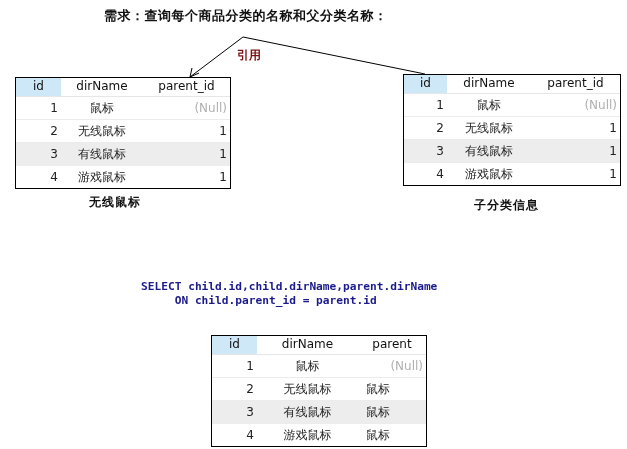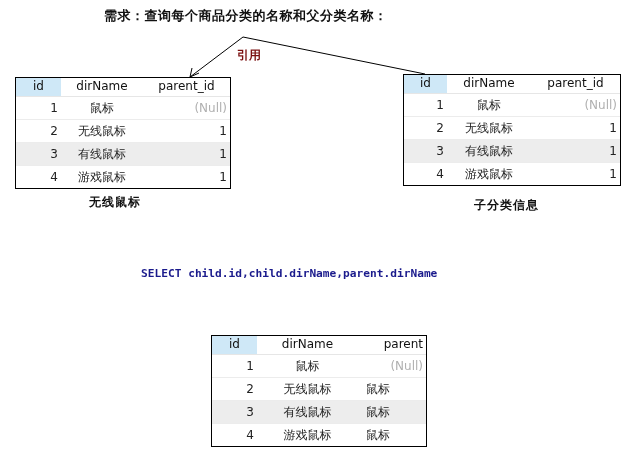--- a/index.html
+++ b/index.html
@@ -13,21 +13,21 @@
   .tbl .row:last-child { border-bottom:none; }
   .tbl .row.alt { background:#ededed; }
   .tbl .hdr { height:18px; line-height:17px; border-bottom:1px solid #e6e6e6; }
   .tbl .cell { box-sizing:border-box; padding:0 3px; overflow:hidden; white-space:nowrap;text-align:center; }
   .tbl .hdr .cell { color:#111; font-size:12px; }
   .tbl .hdr .cell.idh { background:#cfe8f7; }
   .tbl .num { text-align:right; }
   .tbl .null { color:#b0b0b0; text-align:right; }
   .tbl .ctr { text-align:left; padding-left:8px; }
   .caption { position:absolute; font-size:12px; font-weight:bold; color:#111; white-space:nowrap; letter-spacing:1px; }
-  .sql { position:absolute; left:141px; top:267px; font-family:"DejaVu Sans Mono", monospace; font-weight:bold;
+  .sql { position:absolute; left:141px; top:280px; font-family:"DejaVu Sans Mono", monospace; font-weight:bold;
          font-size:11.2px; line-height:14px; color:#1a1a8c; white-space:pre; }
 </style>
 </head>
 <body>
 
 <div class="title">需求：查询每个商品分类的名称和父分类名称：</div>
 
 <svg class="arrows" width="627" height="449">
   <polyline points="190,77 243,37 425,74" fill="none" stroke="#000" stroke-width="1"></polyline>
   <line x1="190" y1="77" x2="192" y2="68" stroke="#000" stroke-width="1"></line>
@@ -86,27 +86,27 @@
     <div class="cell num" style="width:89px">1</div>
   </div>
   <div class="row">
     <div class="cell num" style="width:43px">4</div>
     <div class="cell" style="width:84px">游戏鼠标</div>
     <div class="cell num" style="width:89px">1</div>
   </div>
 </div>
 <div class="caption" style="left:474px; top:197px;">子分类信息</div>
 
-<div class="sql"><div>SELECT child.id,child.dirName,parent.dirName</div></div>
+<div class="sql"><div>SELECT child.id,child.dirName,parent.dirName</div><div>     ON child.parent_id = parent.id</div></div>
 
 <div class="tbl" style="left:211px; top:335px; width:214px;">
   <div class="row hdr">
     <div class="cell idh" style="width:45px">id</div>
     <div class="cell" style="width:101px">dirName</div>
-    <div class="cell" style="width:68px; text-align:right;">parent</div>
+    <div class="cell" style="width:68px; text-align:center;">parent</div>
   </div>
   <div class="row">
     <div class="cell num" style="width:45px">1</div>
     <div class="cell" style="width:101px">鼠标</div>
     <div class="cell null" style="width:68px">(Null)</div>
   </div>
   <div class="row">
     <div class="cell num" style="width:45px">2</div>
     <div class="cell" style="width:101px">无线鼠标</div>
     <div class="cell ctr" style="width:68px">鼠标</div>

